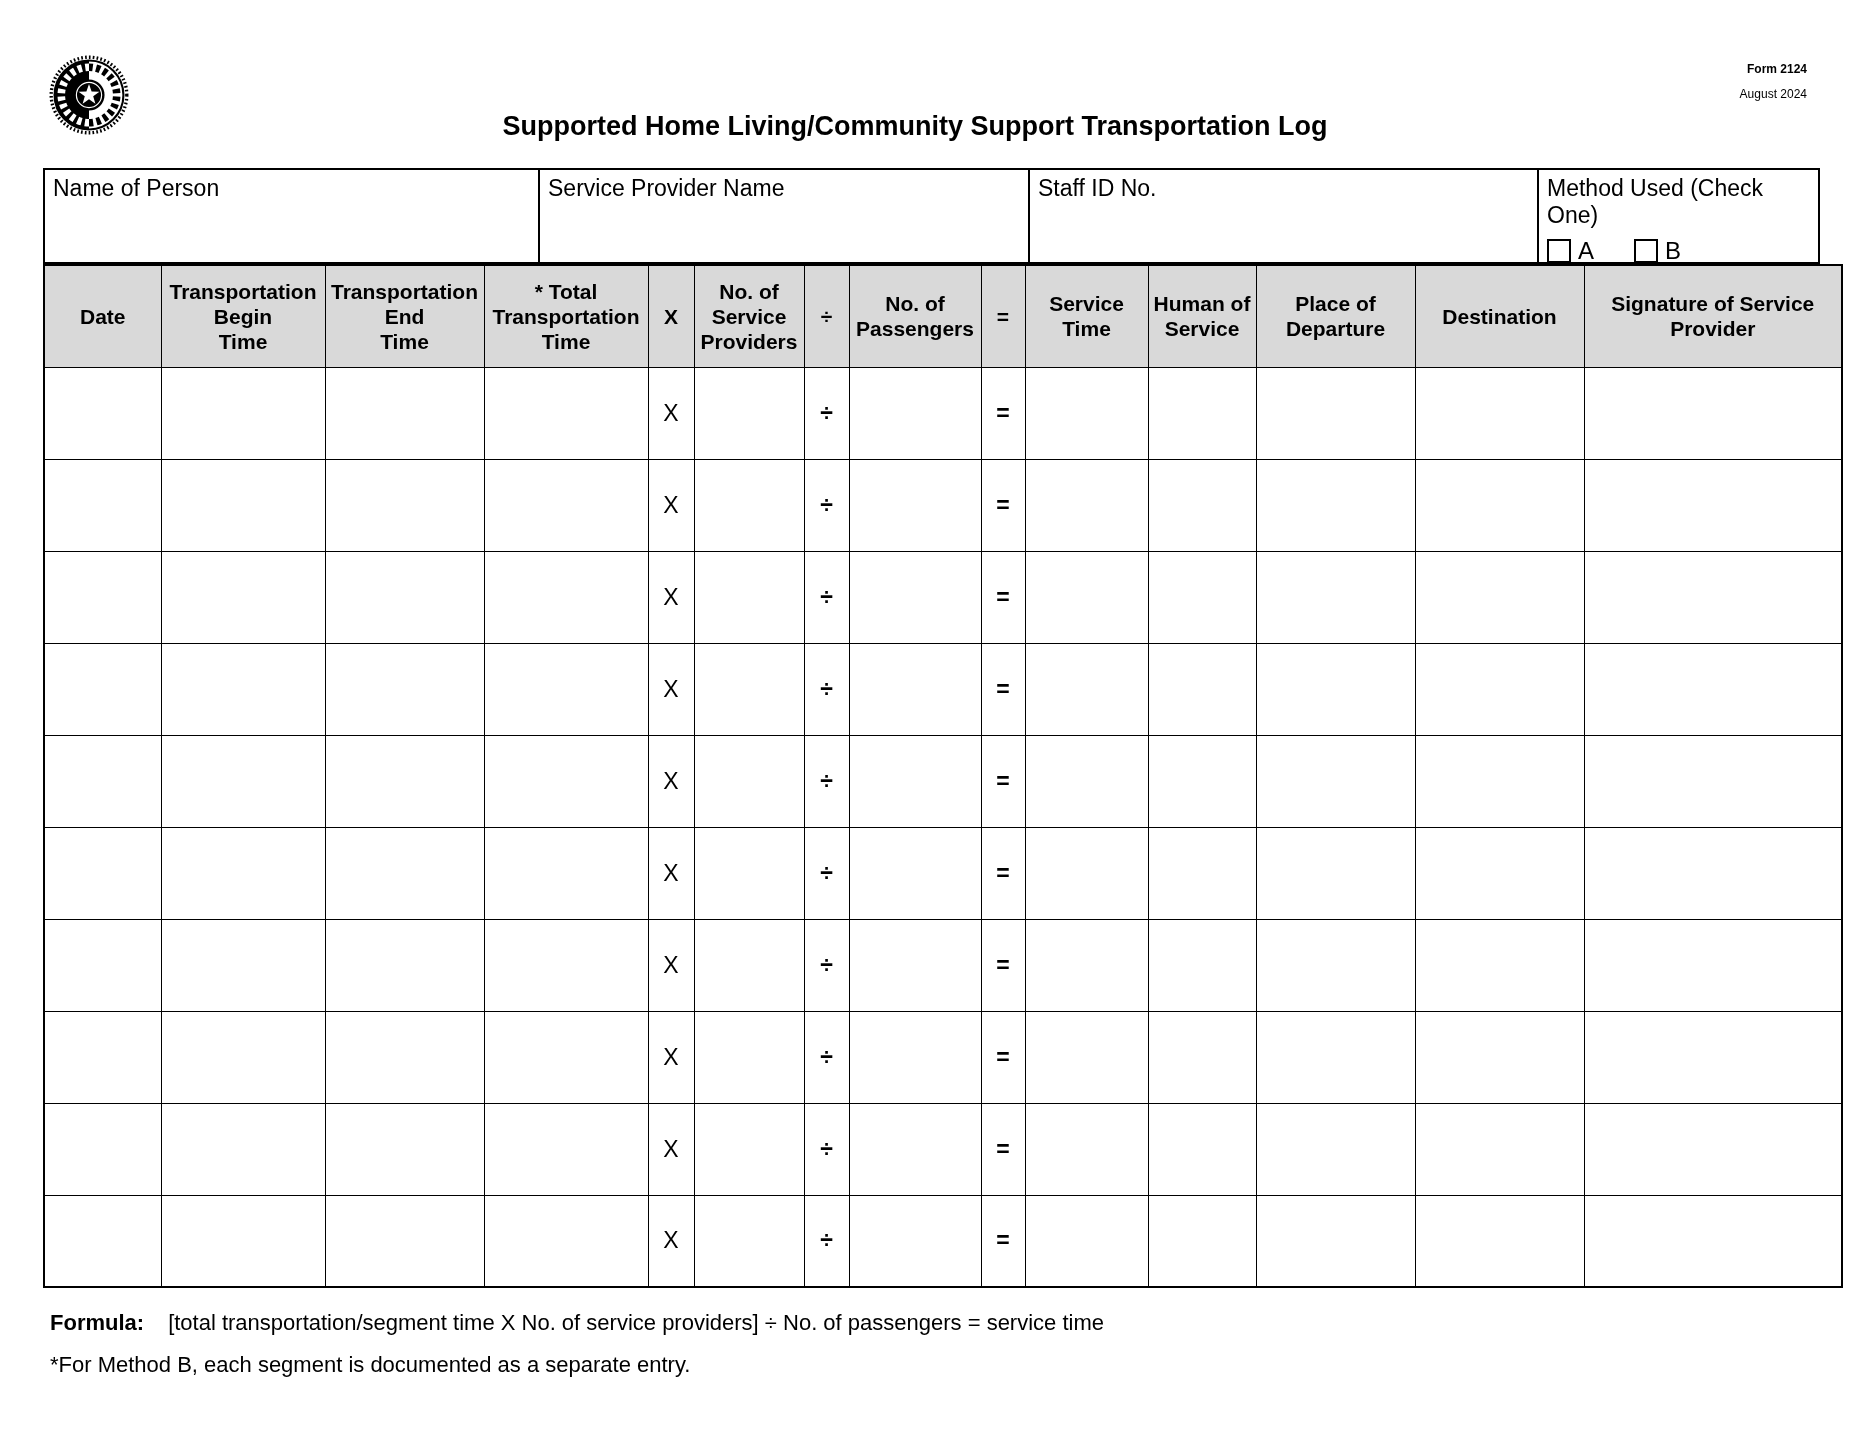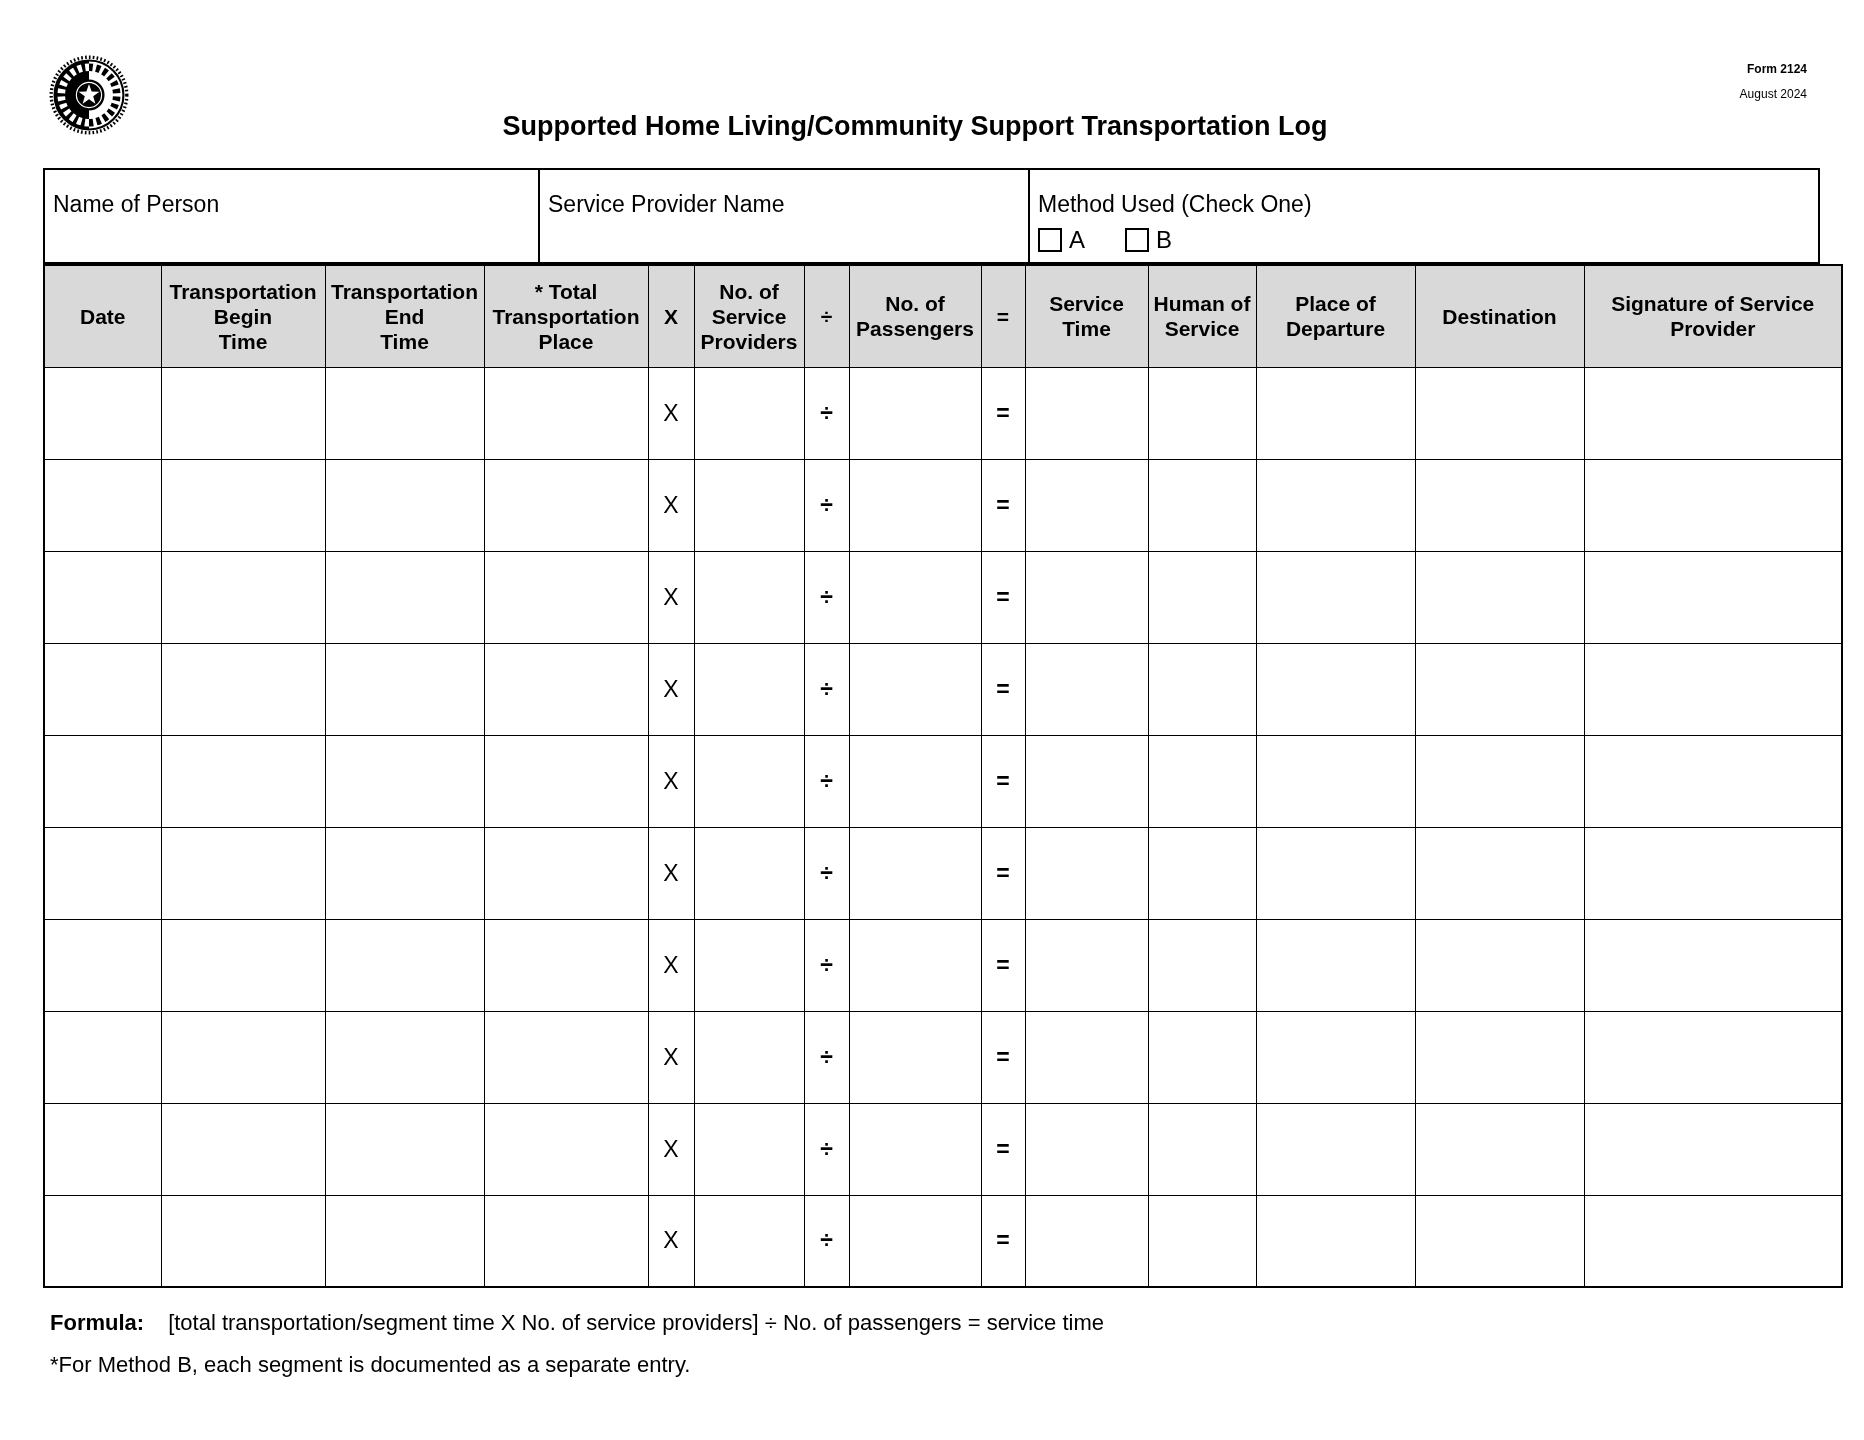--- a/index.html
+++ b/index.html
@@ -14,21 +14,21 @@
 
   .title{position:absolute;left:0;top:111px;width:1830px;text-align:center;
          font-size:27px;font-weight:bold;}
 
   .form-meta{position:absolute;top:57px;right:57px;text-align:right;font-size:12px;line-height:25px;}
   .form-number{font-weight:bold;}
 
   
   .info-row{position:absolute;left:43px;top:168px;width:1777px;height:96px;
             display:flex;border:2px solid #000;box-sizing:border-box;}
-  .info-cell{box-sizing:border-box;padding:21px 8px;font-size:23px;border-left:2px solid #000;}
+  .info-cell{box-sizing:border-box;padding:5px 8px;font-size:23px;border-left:2px solid #000;}
   .info-cell:first-child{border-left:none;}
   .ic-1{width:493px;} .ic-2{width:490px;} .ic-3{width:509px;} .ic-4{flex:1;}
   .method-options{display:flex;align-items:center;margin-top:10px;}
   .checkbox{width:24px;height:24px;border:2px solid #000;box-sizing:border-box;
             display:inline-block;background:#fff;flex:0 0 auto;}
   .cb-label{font-size:24px;margin-left:7px;margin-right:40px;line-height:24px;}
 
   
   .log-table{position:absolute;left:43px;top:264px;width:1777px;
              border-collapse:collapse;table-layout:fixed;border:2px solid #000;}
@@ -74,20 +74,23 @@
   <div class="form-date">August 2024</div>
 </div>
 
 <div class="info-row">
   <div class="info-cell ic-1">
     <span>Name of Person</span>
   </div>
   <div class="info-cell ic-2">
     <span>Service Provider Name</span>
   </div>
+  <div class="info-cell ic-3">
+    <span>Staff ID No.</span>
+  </div>
   <div class="info-cell ic-4">
     <div>Method Used (Check One)</div>
     <div class="method-options">
       <span class="checkbox"></span>
       <span class="cb-label">A</span>
       <span class="checkbox"></span>
       <span class="cb-label">B</span>
     </div>
   </div>
 </div>
@@ -97,21 +100,21 @@
     <tr>
         <th style="width: 117px;">Date</th>
         <th style="width: 164px;">Transportation
 Begin
 Time</th>
         <th style="width: 159px;">Transportation
 End
 Time</th>
         <th style="width: 164px;">* Total
 Transportation
-Place</th>
+Time</th>
         <th style="width: 46px;">X</th>
         <th style="width: 110px;">No. of
 Service
 Providers</th>
         <th style="width: 45px;">÷</th>
         <th style="width: 132px;">No. of
 Passengers</th>
         <th style="width: 44px;">=</th>
         <th style="width: 123px;">Service
 Time</th>

